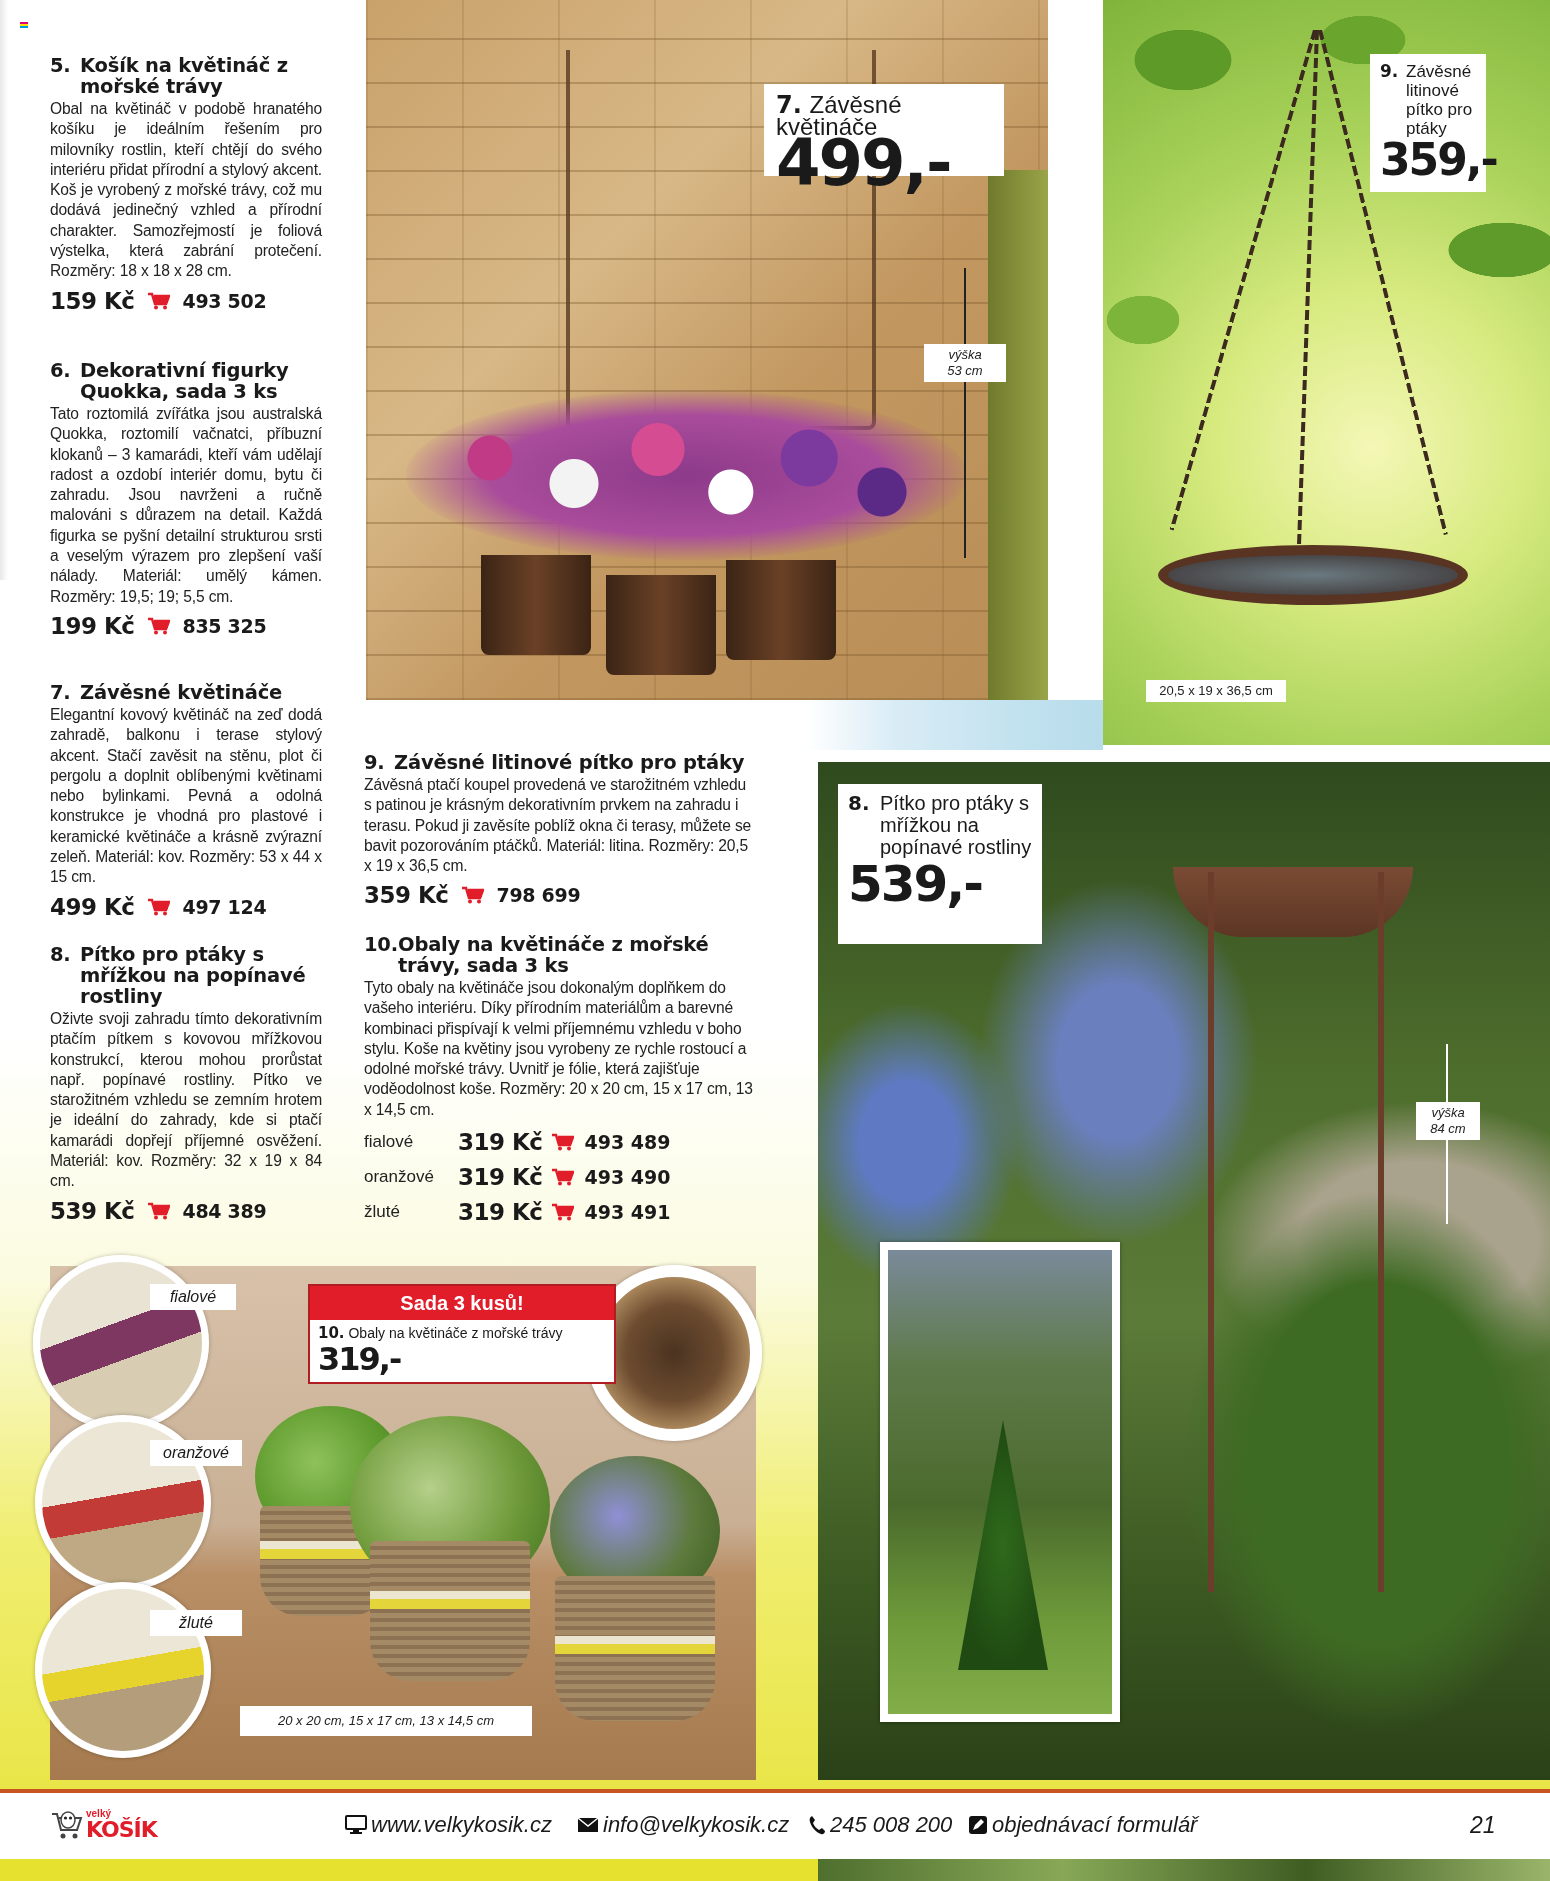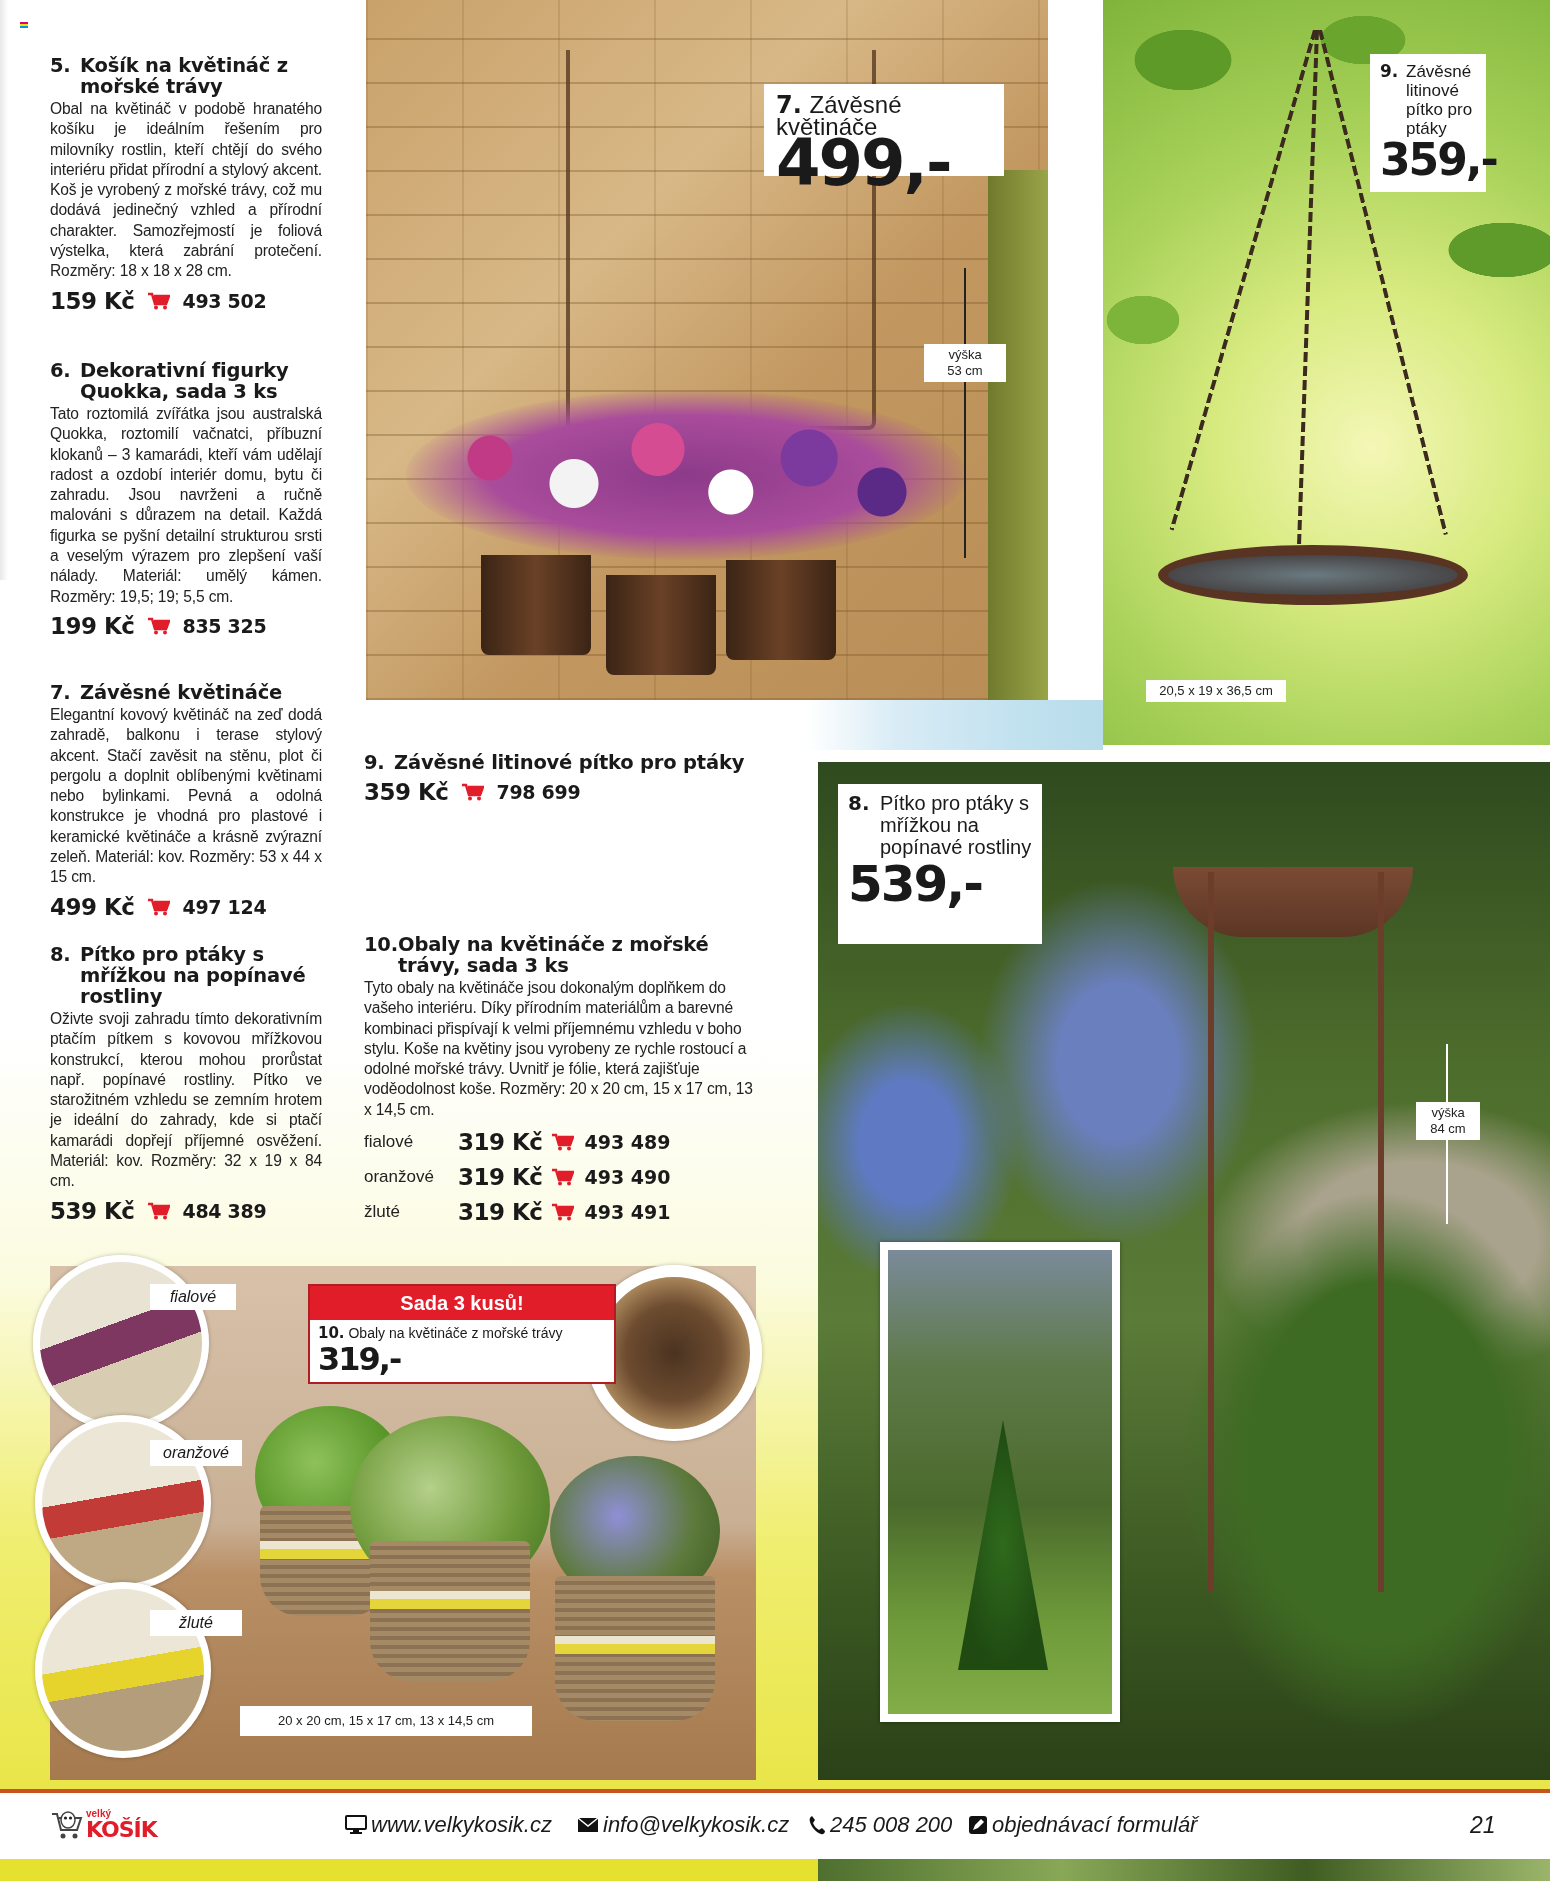--- a/index.html
+++ b/index.html
@@ -116,21 +116,21 @@
   .swatch-yellow { left: 35px; top: 1582px; background: linear-gradient(170deg,#ece6d6 0 45%,#e6d32c 45% 60%,#b49d7a 60%); }
   .swatch-inside { left: 586px; top: 1265px; width: 176px; height: 176px; border-width: 12px;
     background: radial-gradient(circle,#4b3320 0%,#6d4c30 45%,#a8855a 70%,#c6a77a 100%); }
 
   
   .tag { position:absolute; background:#ffffff; }
   .tag .tnum { font-family:"DejaVu Sans",sans-serif; font-weight:bold; }
   .tag .tname { font-family:"Liberation Sans",sans-serif; }
   .tag .tprice { font-family:"DejaVu Sans",sans-serif; font-weight:bold; letter-spacing:-2px; }
 
-  .dim-tag { position:absolute; background:#fff; font-family:"Liberation Sans",sans-serif; font-size:13px; color:#222; text-align:center; line-height:16px; padding: 3px 6px; }
+  .dim-tag { position:absolute; background:#fff; font-family:"Liberation Sans",sans-serif; font-style: italic; font-size:13px; color:#222; text-align:center; line-height:16px; padding: 3px 6px; }
   .arrow-line { position:absolute; width:2px; }
 
   .swatch-label { position:absolute; background:#fff; font-family:"Liberation Sans",sans-serif; font-style:italic; font-size:16px; text-align:center; line-height:26px; padding:0 10px; }
 
   .set-badge { position:absolute; left: 274px; top: 1284px; width: 308px; border: 2px solid #b01e24; background:#fff;margin-left:34px; }
   .set-badge .set-head { background:#e11d2a; color:#fff; font-family:"Liberation Sans",sans-serif; font-weight:bold; font-size:20px; text-align:center; height:34px; line-height:34px; }
   .set-badge .set-body { padding: 4px 8px 6px 8px; }
   .set-badge .set-title { font-family:"Liberation Sans",sans-serif; font-size:14px; }
   .set-badge .set-title b { font-family:"DejaVu Sans",sans-serif; font-size:15px; }
   .set-badge .set-price { font-family:"DejaVu Sans",sans-serif; font-weight:bold; font-size:32px; line-height:34px; letter-spacing:-2px; }
@@ -278,20 +278,21 @@
       </svg>
     <span class="code">484 389</span>
   </div>
 </div>
 
 <div class="product" style="left:364px;top:752px;width:392px;">
   <h2>
     <span class="num">9.</span>
       <span class="title">Závěsné litinové pítko pro ptáky</span>
   </h2>
+  <p style="text-align:left;">Závěsná ptačí koupel provedená ve starožitném vzhledu s patinou je krásným dekorativním prvkem na zahradu i terasu. Pokud ji zavěsíte poblíž okna či terasy, můžete se bavit pozorováním ptáčků. Materiál: litina. Rozměry: 20,5 x 19 x 36,5 cm.</p>
   <div class="price-row">
     <span class="price">359 Kč</span>
     <svg class="cart" viewBox="0 0 22 18">
         <path d="M0 2h4l3 10h11l3-8H6" fill="none" stroke="#e11d2a" stroke-width="2.5"></path>
         <rect x="6" y="4" width="14" height="7" fill="#e11d2a"></rect>
         <circle cx="8" cy="15.5" r="2" fill="#e11d2a"></circle>
         <circle cx="17" cy="15.5" r="2" fill="#e11d2a"></circle>
       </svg>
     <span class="code">798 699</span>
   </div>

